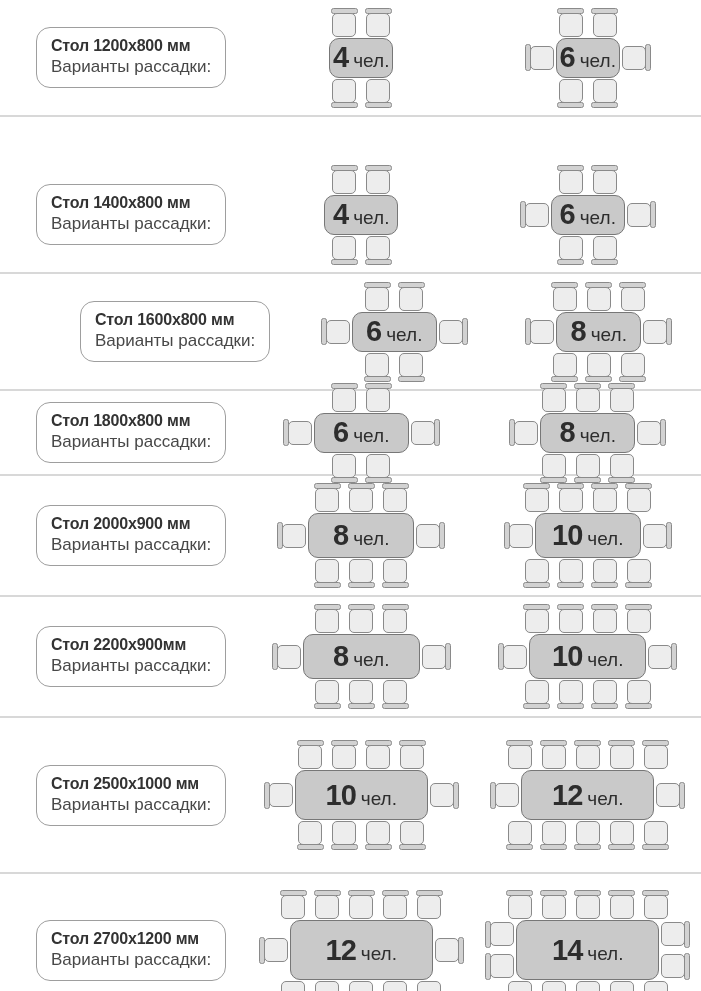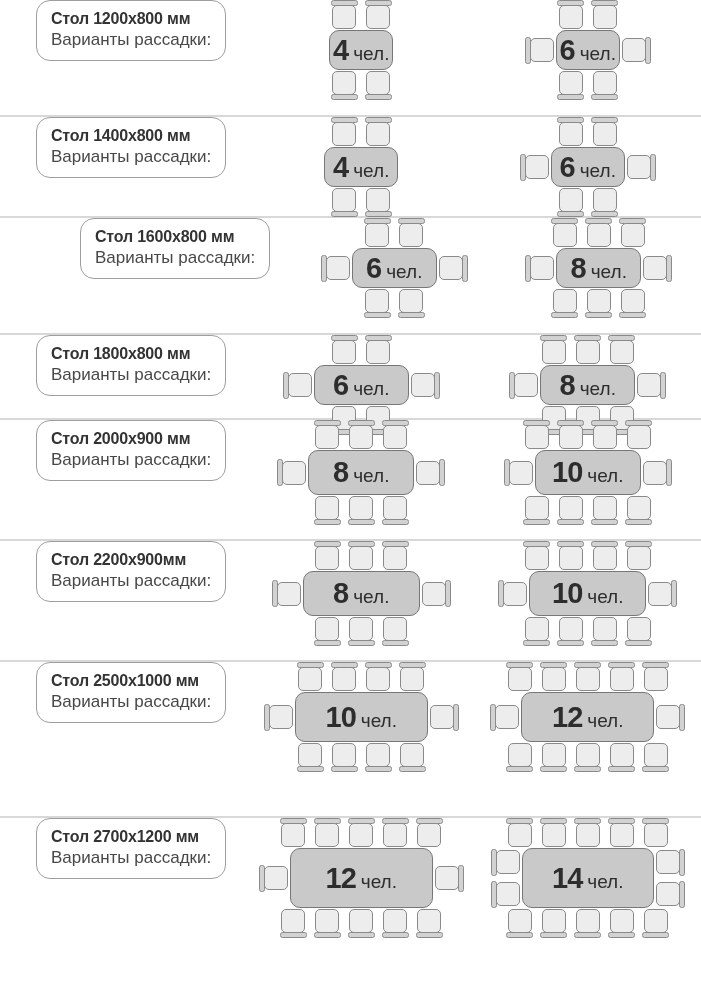--- a/index.html
+++ b/index.html
@@ -9,20 +9,21 @@
     font-family: "Liberation Sans", sans-serif;
   }
   #page {
     width: 701px;
     height: 991px;
     background: var(--page-bg, #fff);
     overflow: hidden;
   }
   .size-row {
     display: flex;
+    align-items: center;
     box-sizing: border-box;
     border-bottom: 2px solid var(--divider, #d8d8d8);
   }
   .size-row:last-child { border-bottom: none; }
 
   .label-col {
     width: 248px;
     padding-left: 36px;
     box-sizing: border-box;
     flex-shrink: 0;
@@ -196,21 +197,21 @@
               <div class="chair bottom">
                 <div class="back"></div>
                 <div class="seat"></div>
               </div>
             </div>
           </div>
         </div>
     </div>
   </div>
 
-  <div class="size-row" style="height: 101px;">
+  <div class="size-row" style="height: 117px; margin-top: 40px;">
     <div class="label-col">
       <div class="label-card">
         <div class="title">Стол 1400x800 мм</div>
         <div class="subtitle">Варианты рассадки:</div>
       </div>
     </div>
     <div class="options">
       <div class="option-col">
           <div class="diagram">
             <div class="chair-line top">
@@ -995,21 +996,21 @@
               <div class="side">
                 <div class="chair left">
                   <div class="back"></div>
                   <div class="seat"></div>
                 </div>
                 <div class="chair left">
                   <div class="back"></div>
                   <div class="seat"></div>
                 </div>
               </div>
-              <div class="table-top" style="width: 132px; height: 60px;">
+              <div class="table-top" style="width: 143px; height: 60px;">
                 <div class="count">
                   <span class="num">14</span>
                   <span class="unit">чел.</span>
                 </div>
               </div>
               <div class="side">
                 <div class="chair right">
                   <div class="back"></div>
                   <div class="seat"></div>
                 </div>

